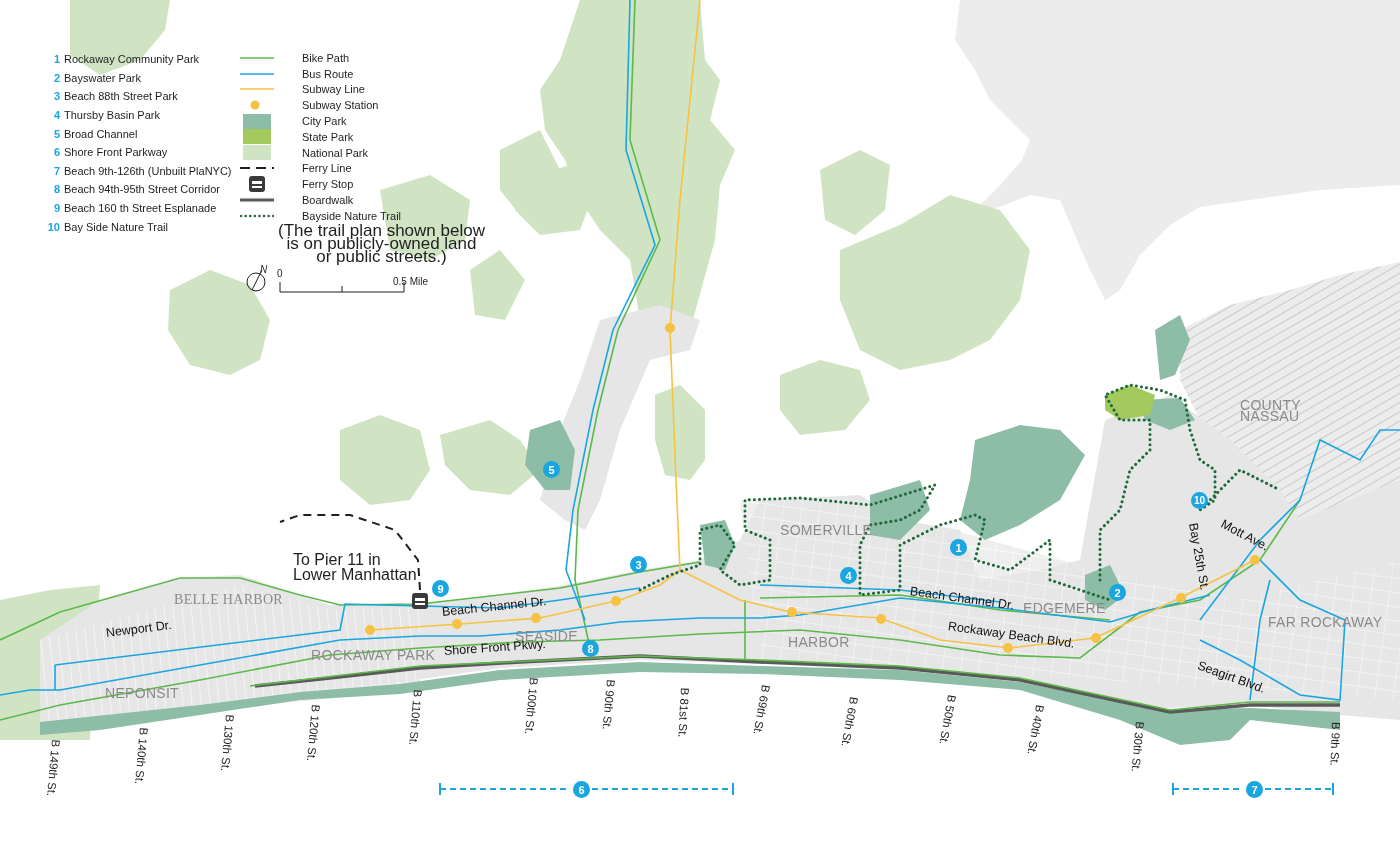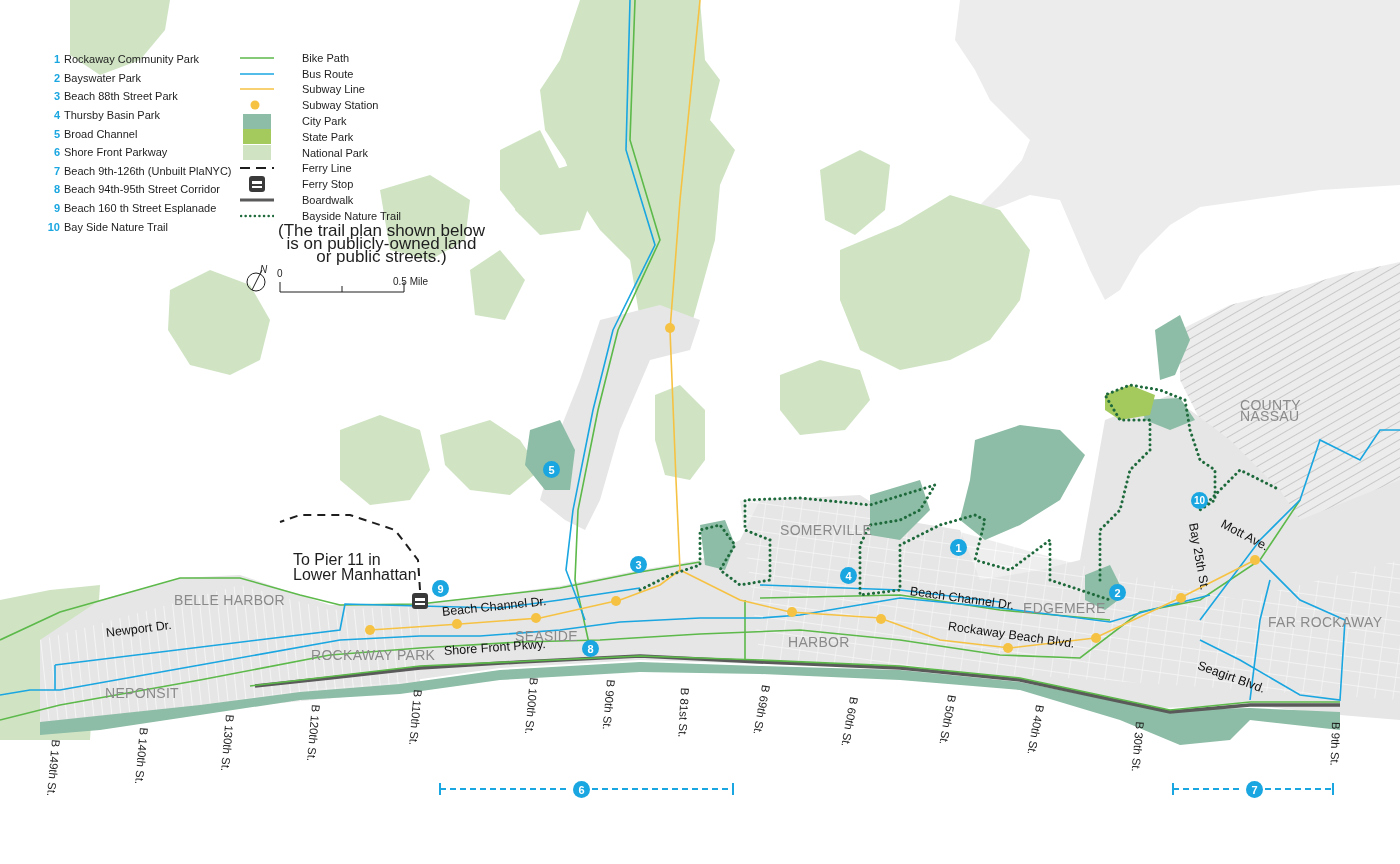--- a/index.html
+++ b/index.html
@@ -299,21 +299,21 @@
   <span style="position:absolute;left:33px;top:4px;">0</span>
   <span style="position:absolute;left:149px;top:0;white-space:nowrap;margin-top:12px;">0.5 Mile</span>
 </div>
 
 <div class="ferry-note">
   <div>To Pier 11 in</div>
   <div>Lower Manhattan</div>
 </div>
 
 <div>
-  <span class="nb-label" style="left:174px;top:592px;">BELLE HARBOR</span>
+  <span class="nb-label" style="left:174px;top:592px;font-family:Liberation Serif, serif;">BELLE HARBOR</span>
   <span class="nb-label" style="left:73px;top:685px;padding-left:32px;">NEPONSIT</span>
   <span class="nb-label" style="left:311px;top:647px;">ROCKAWAY PARK</span>
   <span class="nb-label" style="left:515px;top:628px;">SEASIDE</span>
   <span class="nb-label" style="left:780px;top:522px;">SOMERVILLE</span>
   <span class="nb-label" style="left:788px;top:634px;">HARBOR</span>
   <span class="nb-label" style="left:1023px;top:600px;">EDGEMERE</span>
   <span class="nb-label" style="left:1240px;top:408px;">NASSAU</span>
   <span class="nb-label" style="left:1240px;top:397px;">COUNTY</span>
   <span class="nb-label" style="left:1268px;top:614px;">FAR ROCKAWAY</span>
 </div>

